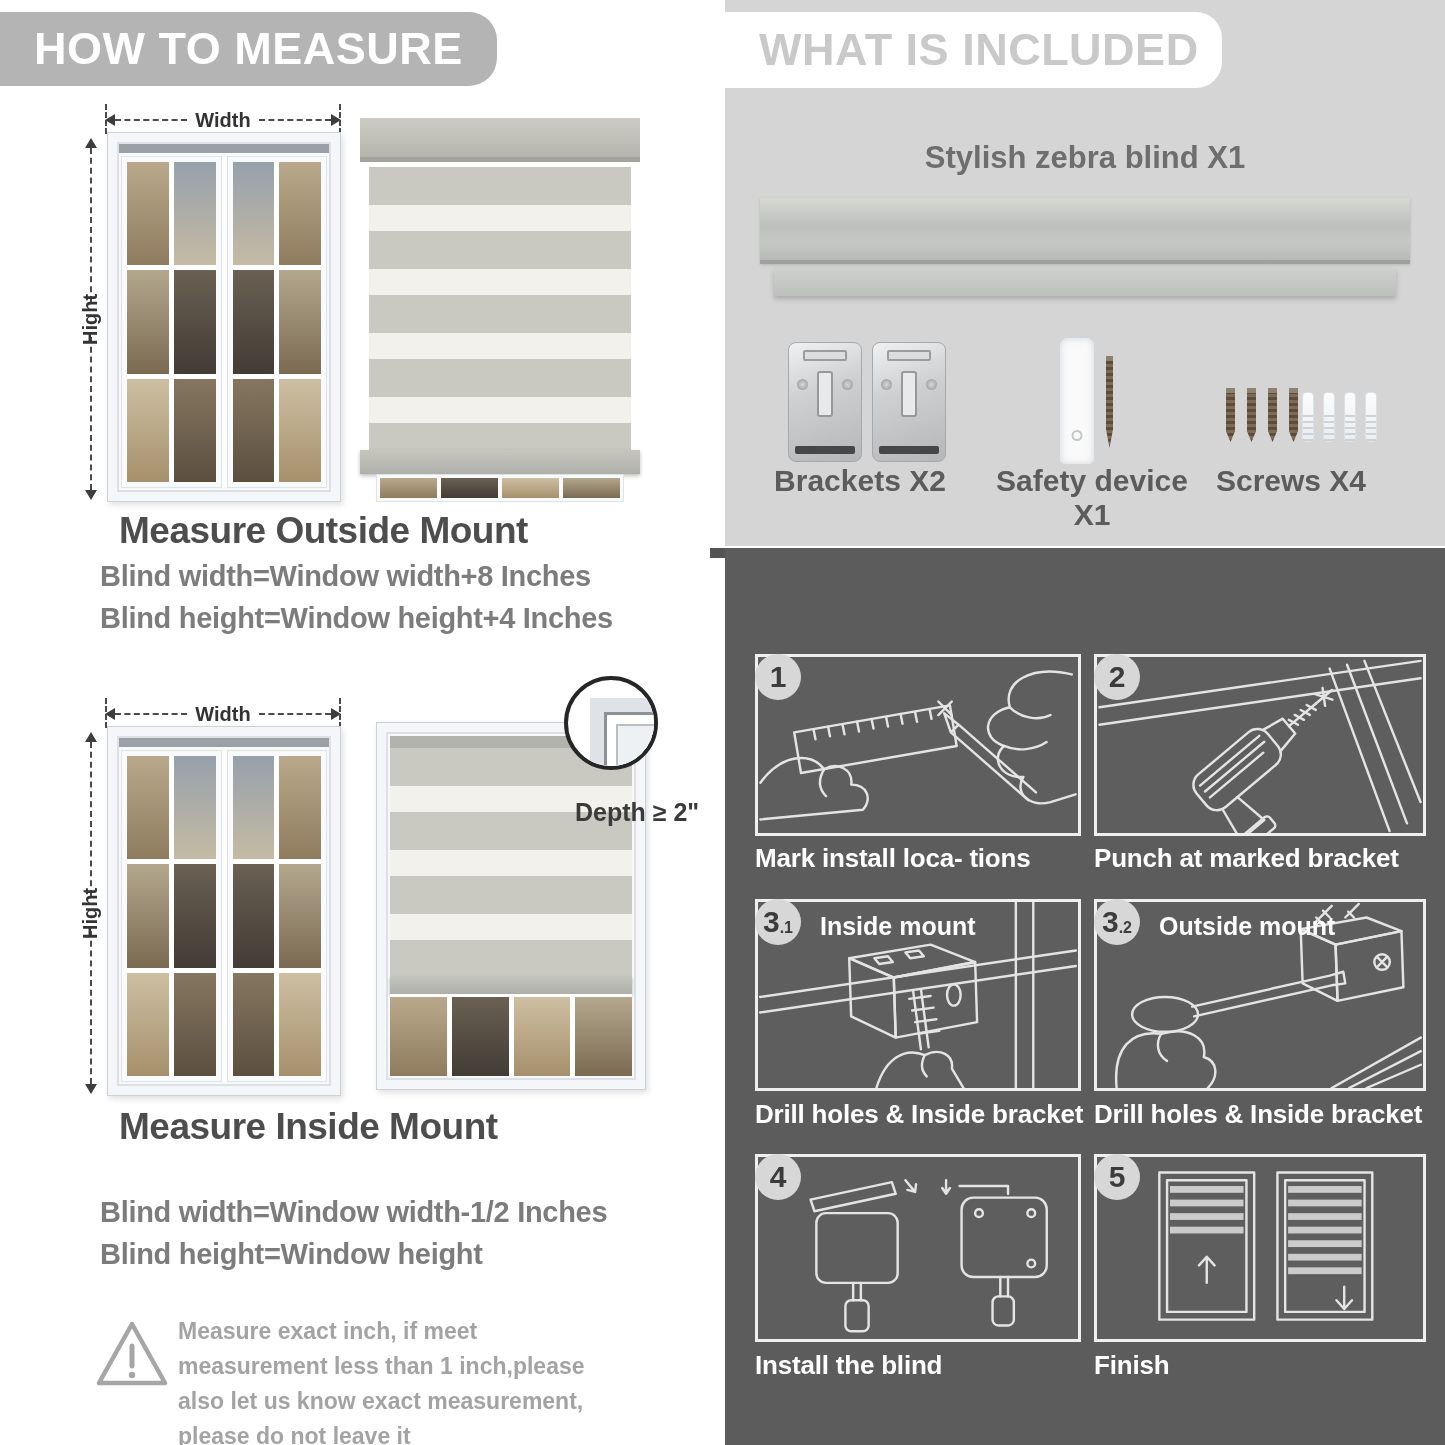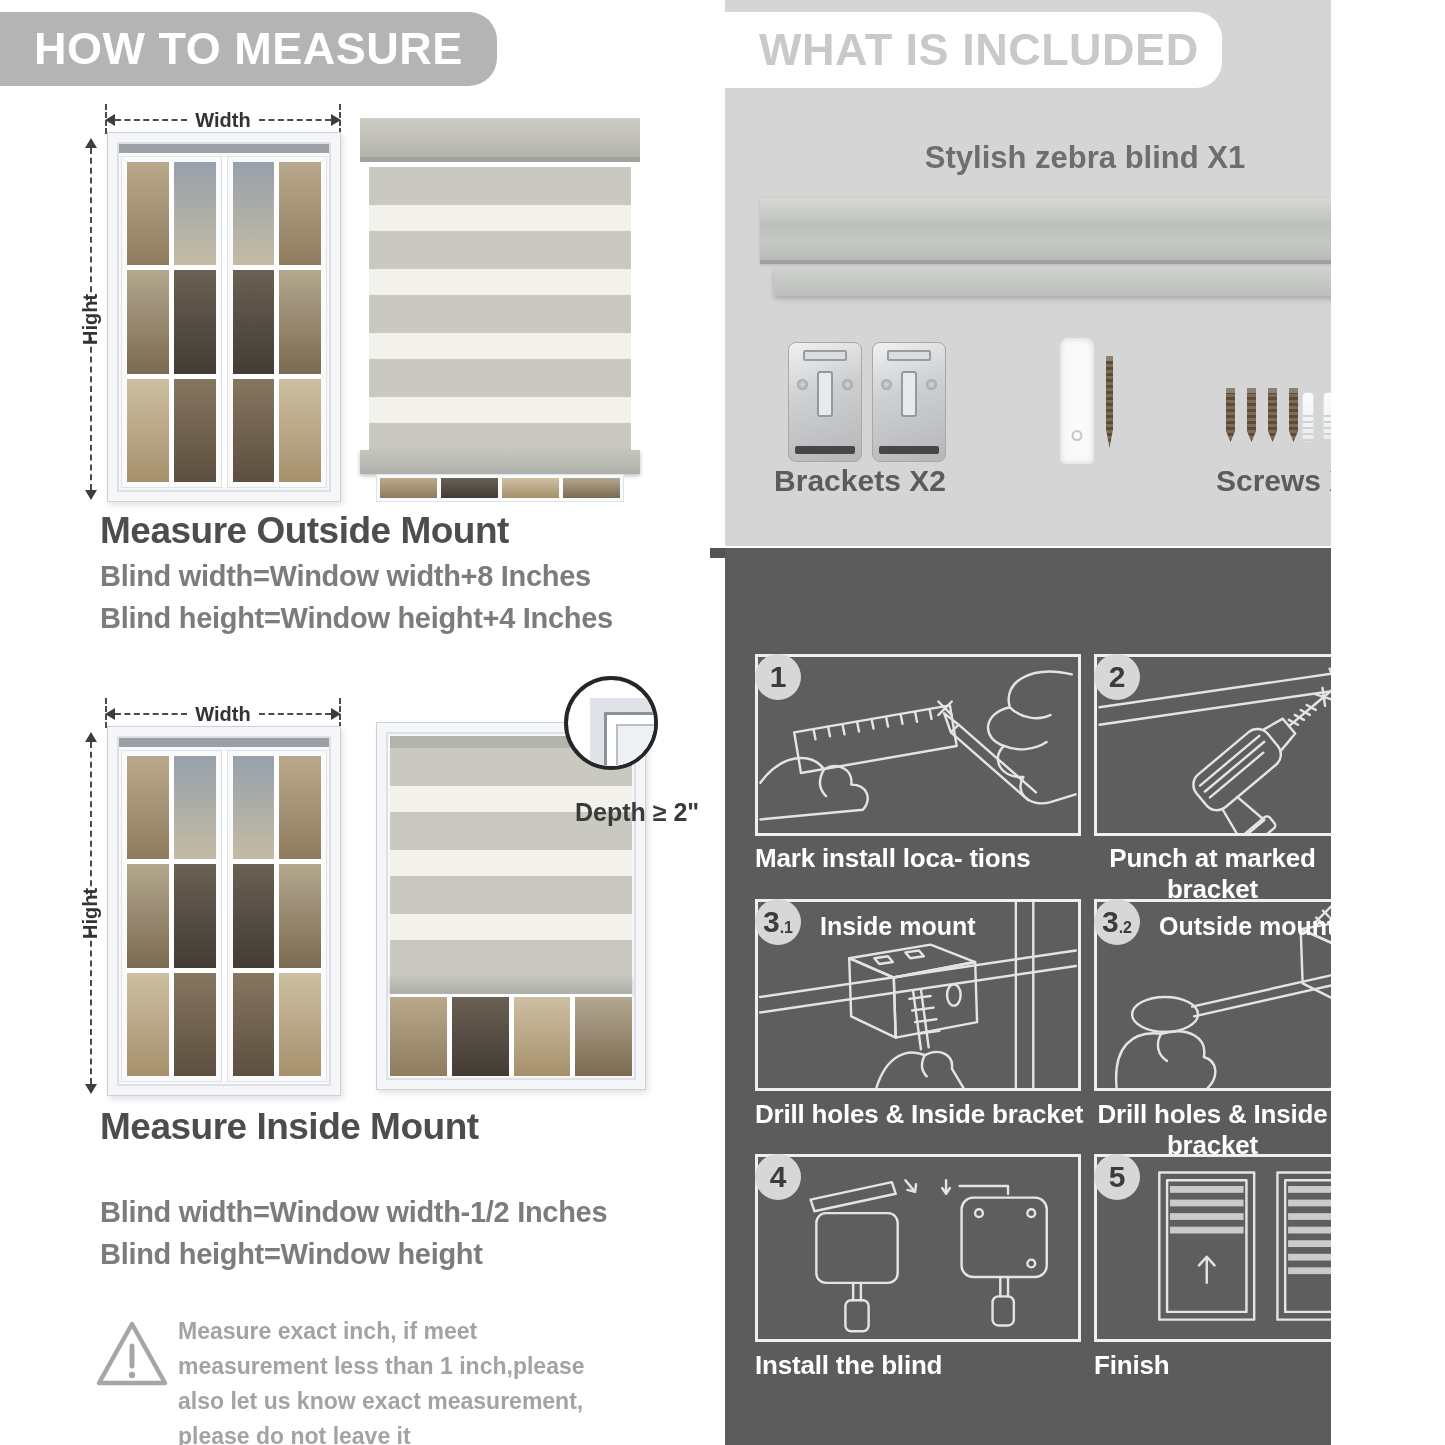--- a/index.html
+++ b/index.html
@@ -1,16 +1,16 @@
 <!DOCTYPE html>
 <html><head>
 <meta charset="utf-8">
 <style>
   html,body{margin:0;padding:0;background:#fff;}
-  #scene{position:relative;width:1331px;height:1445px;background:#fff;overflow:hidden;
+  #scene{position:relative;width:1445px;height:1445px;background:#fff;overflow:hidden;
          font-family:"Liberation Sans",sans-serif;}
   [data-name]{box-sizing:border-box;}
 
   
   .howto-header{position:absolute;left:0;top:12px;width:497px;height:74px;background:#b4b4b4;
     border-radius:0 28px 28px 0;color:#fff;font-weight:bold;font-size:45px;line-height:74px;
     padding-left:34px;letter-spacing:.5px;}
 
   
   .dim-w{position:absolute;display:flex;align-items:center;height:20px;}
@@ -63,21 +63,21 @@
   .blind2 .photo{flex:1;display:flex;gap:5px;background:#fff;padding-top:3px;}
   .blind2 .photo div{flex:1;}
 
   .circle-detail{position:absolute;left:564px;top:676px;width:94px;height:94px;border:4px solid #262626;
      border-radius:50%;background:#fff;overflow:hidden;}
   .cd-a{position:absolute;left:22px;top:18px;right:-10px;bottom:-10px;background:#dfe3e7;}
   .cd-b{position:absolute;left:36px;top:32px;right:-10px;bottom:-10px;background:#fff;border:3px solid #8b9196;}
   .cd-c{position:absolute;left:48px;top:44px;right:-10px;bottom:-10px;background:#eef1f4;border:2px solid #b9bfc4;}
   .depth-note{position:absolute;left:575px;top:798px;font-size:25px;font-weight:bold;color:#3a3a3a;}
 
-  .m-title{position:absolute;font-size:37px;font-weight:bold;color:#4d4d4d;letter-spacing:-.5px;}
+  .m-title{position:absolute;font-size:37px;font-weight:bold;color:#4d4d4d;letter-spacing:-.5px;margin-left:19px;}
   .m-line{position:absolute;font-size:29px;font-weight:bold;color:#7c7c7c;letter-spacing:-.3px;}
 
   .warn-text{position:absolute;left:178px;top:1314px;width:452px;font-size:23px;font-weight:bold;
      color:#a3a3a3;line-height:1.52;}
 
   
   .light-panel{position:absolute;left:725px;top:0;width:720px;height:546px;background:#d5d5d6;padding-left:16px;}
   .wii-band{position:absolute;left:0;top:12px;width:497px;height:76px;background:#fff;
      border-radius:0 26px 26px 0;color:#c9c9c9;font-weight:bold;font-size:45px;line-height:76px;
      padding-left:34px;letter-spacing:.5px;}
@@ -298,20 +298,21 @@
     <div class="screwlet" data-name="screw"></div>
   </div>
   <div class="anchor-row" data-name="wall-anchors-image">
     <div class="anchor" data-name="wall-anchor"></div>
     <div class="anchor" data-name="wall-anchor"></div>
     <div class="anchor" data-name="wall-anchor"></div>
     <div class="anchor" data-name="wall-anchor"></div>
   </div>
 
   <div class="inc-label" data-name="brackets-label" style="left:772px;width:176px;">Brackets X2</div>
+  <div class="inc-label" data-name="safety-device-label" style="left:978px;width:228px;">Safety device X1</div>
   <div class="inc-label" data-name="screws-label" style="left:1206px;width:170px;">Screws X4</div>
 
   <div class="dark-tab" data-name="dark-section-strip"></div>
   <div class="dark-panel" data-name="mount-steps-panel"></div>
 
   <div class="sp" data-name="step-panel-1" style="left:755px;top:654px;width:326px;height:182px;">
     <div class="badge" data-name="step-number-badge">
         <span>1</span>
         <span class="sub"></span>
       </div>

